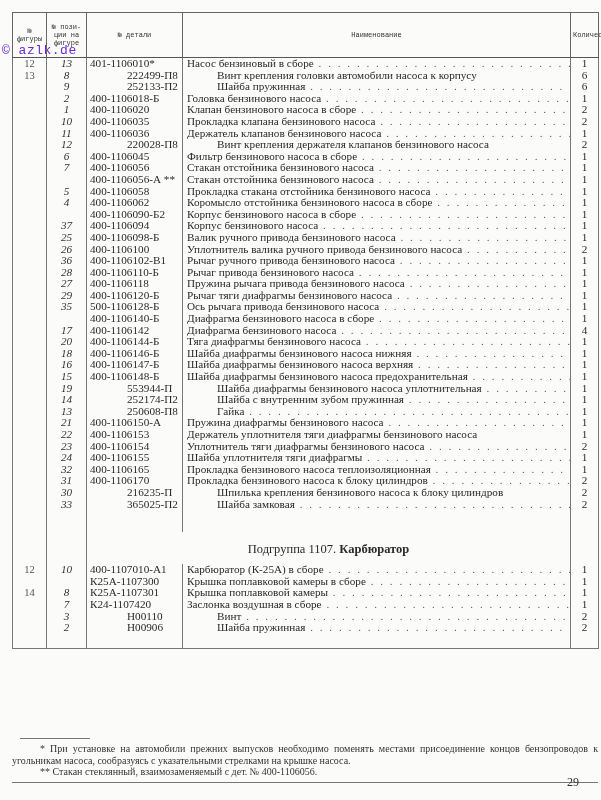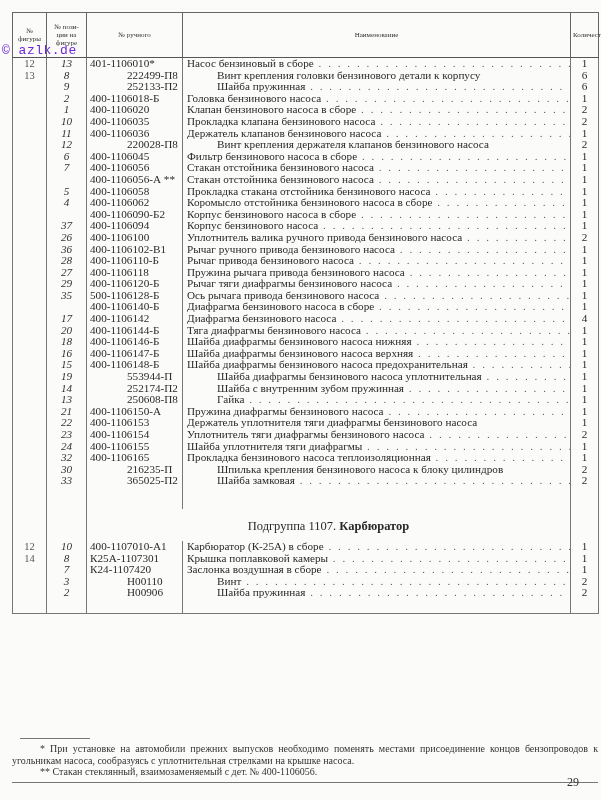--- a/index.html
+++ b/index.html
@@ -19,21 +19,21 @@
   table.parts {
     border-collapse: collapse; width: 586px; table-layout: fixed;
     font-size: 11.2px; line-height: 11.6px;
   }
   table.parts col.c-fig { width: 34px; }
   table.parts col.c-pos { width: 40px; }
   table.parts col.c-det { width: 96px; }
   table.parts col.c-name { width: 388px; }
   table.parts col.c-qty { width: 28px; }
   th {
-    font-weight: normal; font-family: Liberation Serif, serif;
+    font-weight: normal; font-family: Liberation Mono, monospace;
     font-size: 7px; line-height: 8px; color: #333;
     border-left: 1px solid #666; border-right: 1px solid #666;
     border-top: 1px solid #666; border-bottom: 1px solid #555;
     height: 44px; padding: 0 2px; text-align: center; vertical-align: middle;
   }
   td {
     border-left: 1px solid #777; border-right: 1px solid #777;
     padding: 0; white-space: nowrap; overflow: hidden; vertical-align: top;
   }
   td.fig { text-align: center; font-size: 10.5px; color: #555; }
@@ -75,38 +75,38 @@
       <col class="c-fig">
         <col class="c-pos">
         <col class="c-det">
         <col class="c-name">
         <col class="c-qty">
     </colgroup>
     <thead>
       <tr>
         <th>№ фигуры</th>
         <th>№ пози-ции на фигуре</th>
-        <th>№ ручного</th>
+        <th>№ детали</th>
         <th>Наименование</th>
         <th>Количество</th>
       </tr>
     </thead>
     <tbody id="tbody">
         <tr>
           <td class="fig">12</td>
           <td class="pos">13</td>
           <td class="det">401-1106010*</td>
           <td class="name"><span class="dots">Насос бензиновый в сборе</span></td>
           <td class="qty">1</td>
         </tr>
         <tr>
           <td class="fig">13</td>
           <td class="pos">8</td>
           <td class="det sub">222499-П8</td>
-          <td class="name sub"><span>Винт крепления головки бензинового детали к корпусу</span></td>
+          <td class="name sub"><span>Винт крепления головки автомобили насоса к корпусу</span></td>
           <td class="qty">6</td>
         </tr>
         <tr>
           <td class="fig"></td>
           <td class="pos">9</td>
           <td class="det sub">252133-П2</td>
           <td class="name sub"><span class="dots">Шайба пружинная</span></td>
           <td class="qty">6</td>
         </tr>
         <tr>
@@ -188,20 +188,27 @@
         </tr>
         <tr>
           <td class="fig"></td>
           <td class="pos">37</td>
           <td class="det">400-1106094</td>
           <td class="name"><span class="dots">Корпус бензинового насоса</span></td>
           <td class="qty">1</td>
         </tr>
         <tr>
           <td class="fig"></td>
+          <td class="pos">25</td>
+          <td class="det">400-1106098-Б</td>
+          <td class="name"><span class="dots">Валик ручного привода бензинового насоса</span></td>
+          <td class="qty">1</td>
+        </tr>
+        <tr>
+          <td class="fig"></td>
           <td class="pos">26</td>
           <td class="det">400-1106100</td>
           <td class="name"><span class="dots">Уплотнитель валика ручного привода бензинового насоса</span></td>
           <td class="qty">2</td>
         </tr>
         <tr>
           <td class="fig"></td>
           <td class="pos">36</td>
           <td class="det">400-1106102-В1</td>
           <td class="name"><span class="dots">Рычаг ручного привода бензинового насоса</span></td>
@@ -328,20 +335,27 @@
         </tr>
         <tr>
           <td class="fig"></td>
           <td class="pos">32</td>
           <td class="det">400-1106165</td>
           <td class="name"><span class="dots">Прокладка бензинового насоса теплоизоляционная</span></td>
           <td class="qty">1</td>
         </tr>
         <tr>
           <td class="fig"></td>
+          <td class="pos">31</td>
+          <td class="det">400-1106170</td>
+          <td class="name"><span class="dots">Прокладка бензинового насоса к блоку цилиндров</span></td>
+          <td class="qty">2</td>
+        </tr>
+        <tr>
+          <td class="fig"></td>
           <td class="pos">30</td>
           <td class="det sub">216235-П</td>
           <td class="name sub"><span>Шпилька крепления бензинового насоса к блоку цилиндров</span></td>
           <td class="qty">2</td>
         </tr>
         <tr>
           <td class="fig"></td>
           <td class="pos">33</td>
           <td class="det sub">365025-П2</td>
           <td class="name sub"><span class="dots">Шайба замковая</span></td>
@@ -358,20 +372,27 @@
           <td></td>
           <td></td>
           <td class="gtitle" colspan="2"><span class="gprefix">Подгруппа 1107.</span> <span class="gname">Карбюратор</span></td>
           <td></td>
         </tr>
         <tr>
           <td class="fig">12</td>
           <td class="pos">10</td>
           <td class="det">400-1107010-А1</td>
           <td class="name"><span class="dots">Карбюратор (К-25А) в сборе</span></td>
+          <td class="qty">1</td>
+        </tr>
+        <tr>
+          <td class="fig"></td>
+          <td class="pos"></td>
+          <td class="det">К25А-1107300</td>
+          <td class="name"><span class="dots">Крышка поплавковой камеры в сборе</span></td>
           <td class="qty">1</td>
         </tr>
         <tr>
           <td class="fig">14</td>
           <td class="pos">8</td>
           <td class="det">К25А-1107301</td>
           <td class="name"><span class="dots">Крышка поплавковой камеры</span></td>
           <td class="qty">1</td>
         </tr>
         <tr>
@@ -401,17 +422,17 @@
           <td></td>
           <td></td>
           <td></td>
         </tr>
       </tbody>
   </table>
 </div>
 
 <div class="footnotes">
   <div class="rule"></div>
-  <p>* При установке на автомобили прежних выпусков необходимо поменять местами присоединение концов бензопроводов к угольникам насоса, сообразуясь с уплотнительная стрелками на крышке насоса.</p>
+  <p>* При установке на автомобили прежних выпусков необходимо поменять местами присоединение концов бензопроводов к угольникам насоса, сообразуясь с указательными стрелками на крышке насоса.</p>
   <p>** Стакан стеклянный, взаимозаменяемый с дет. № 400-1106056.</p>
 </div>
 
 <div class="page-number">29</div>
 
 </body></html>

